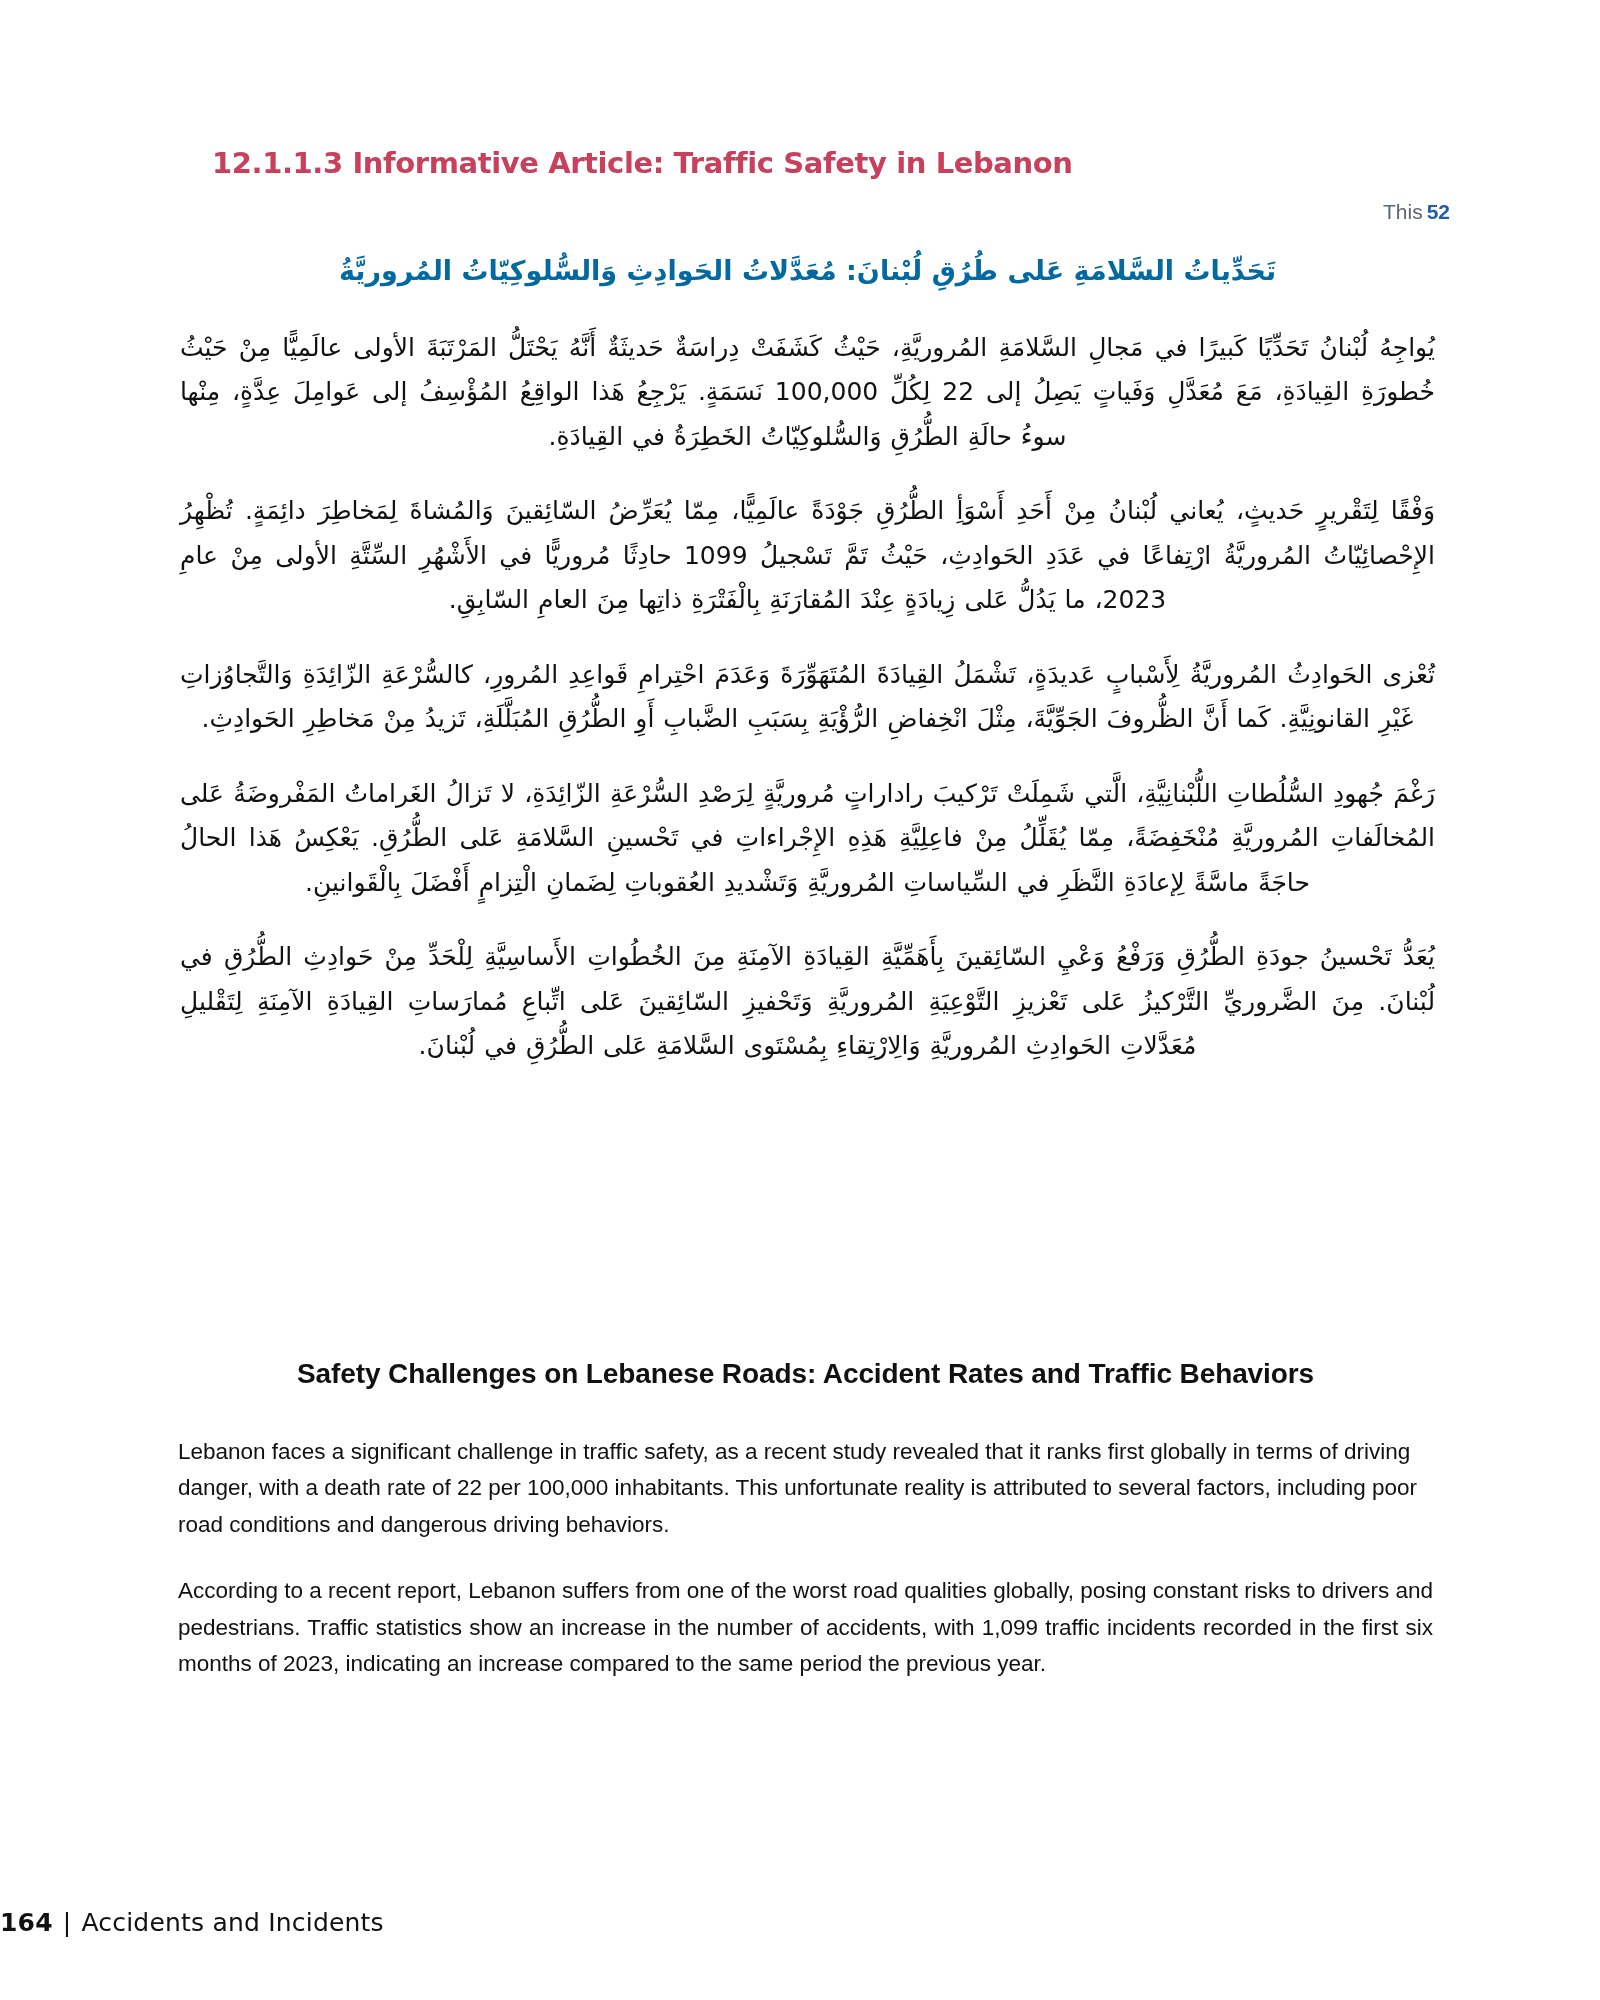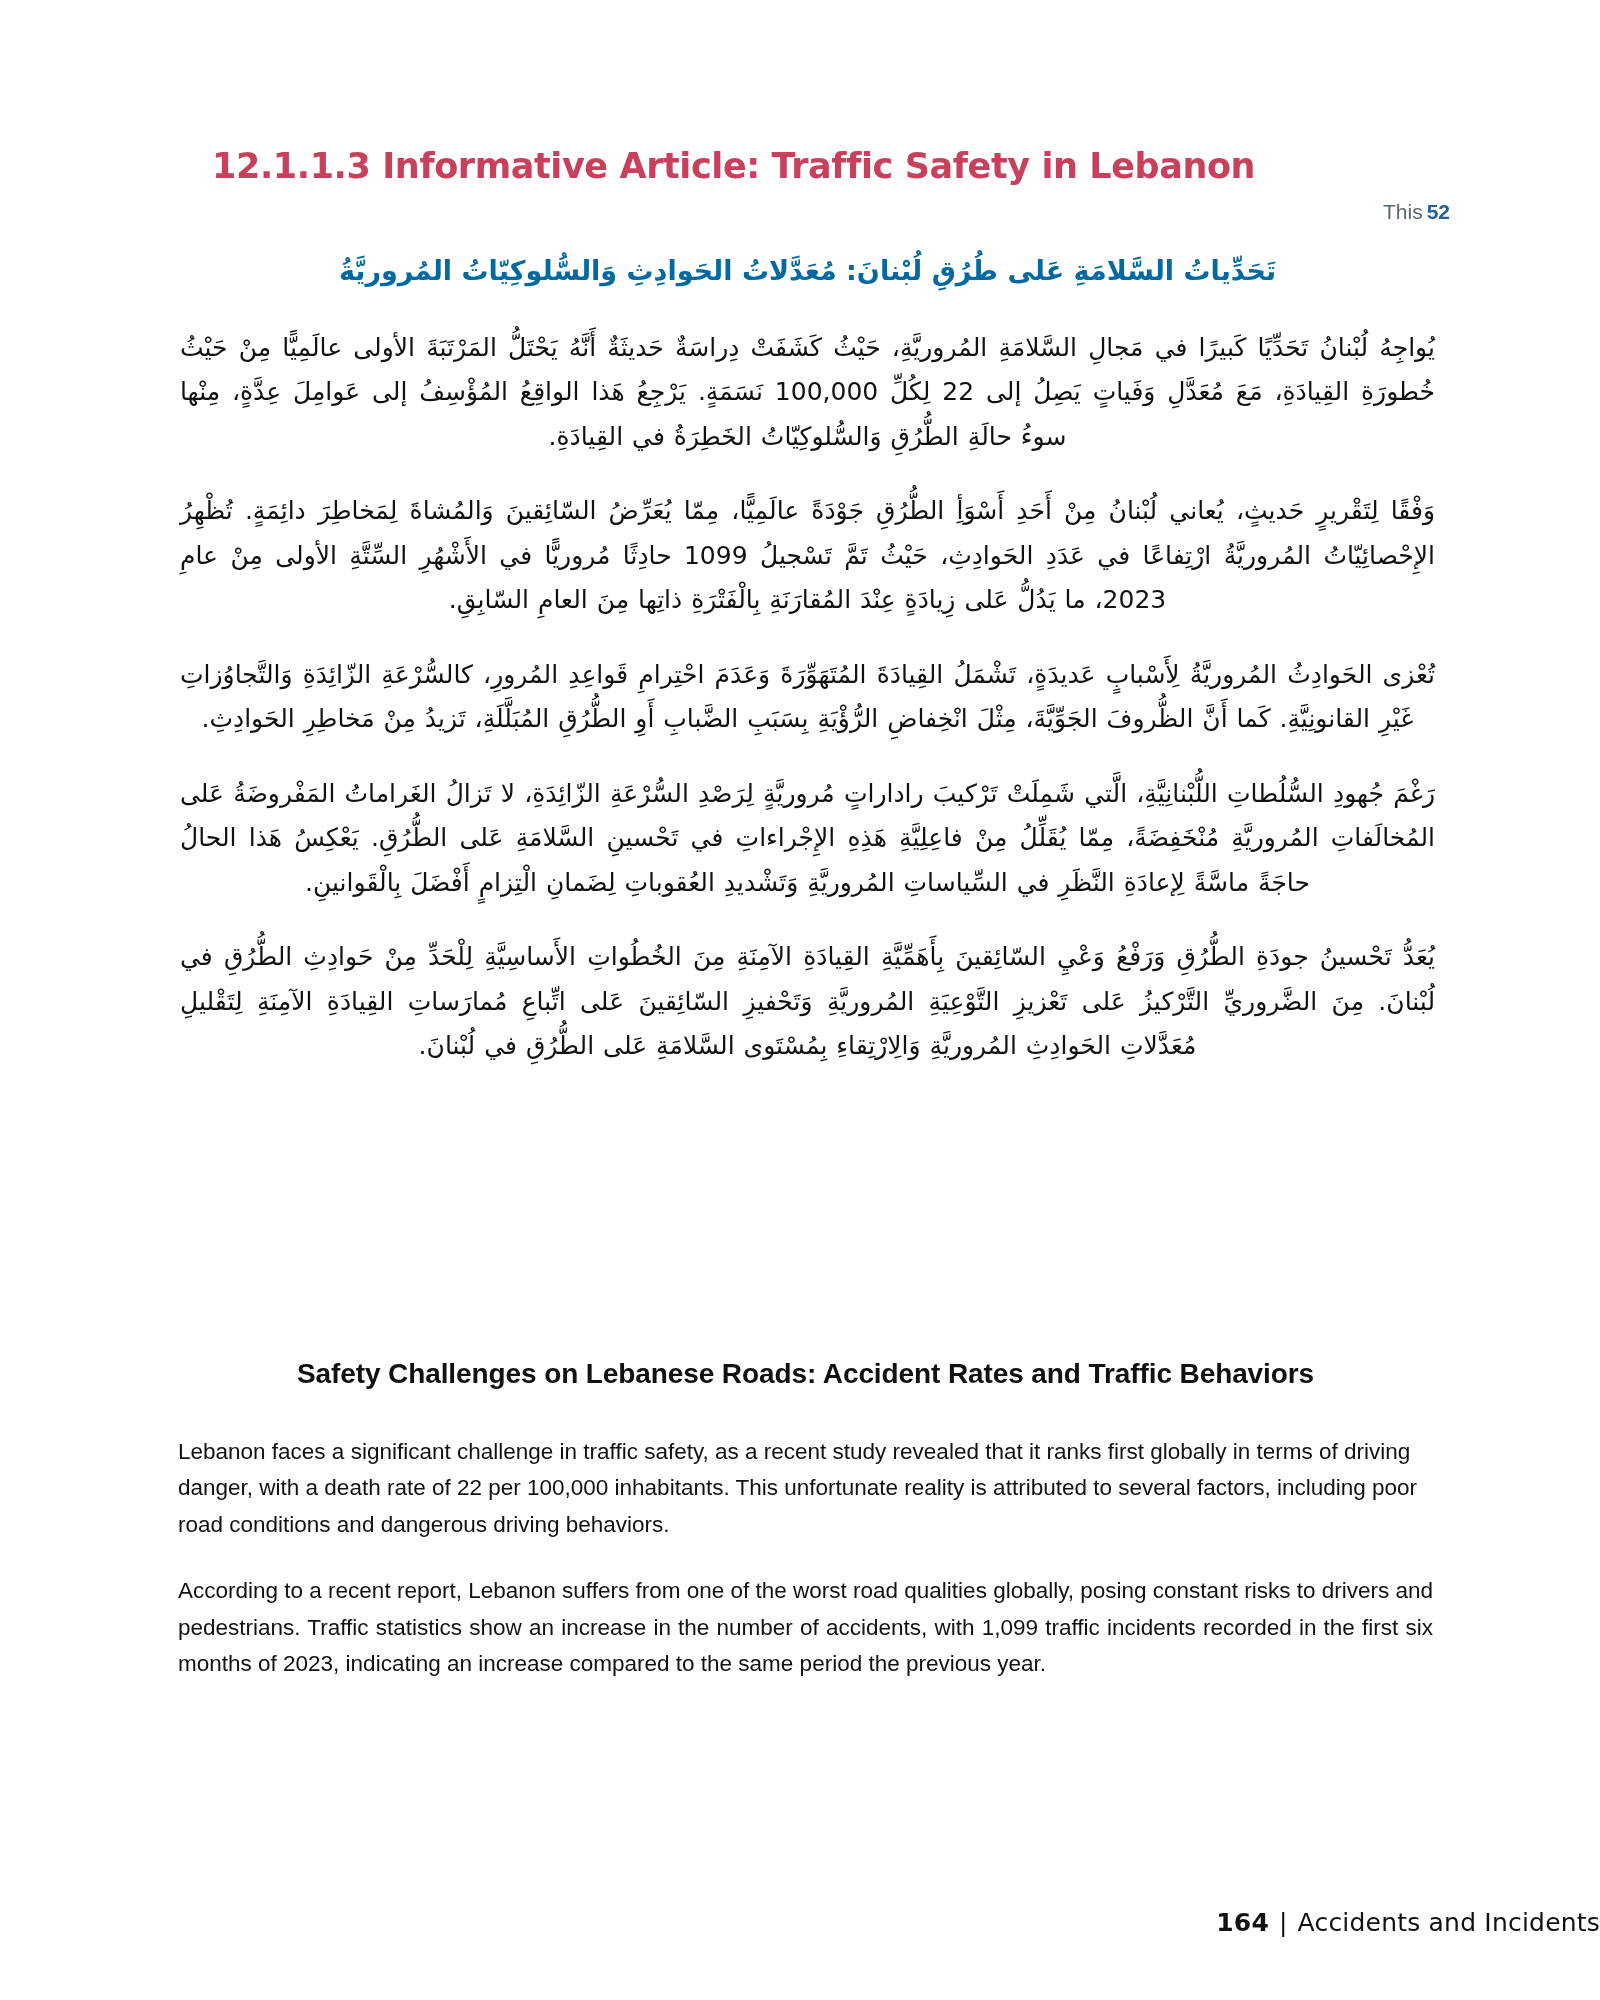--- a/index.html
+++ b/index.html
@@ -22,21 +22,21 @@
     background: #ffffff;
     overflow: hidden;
   }
 
   
   .section-title {
     position: absolute;
     left: 212px;
     top: 146px;
     font-family: "DejaVu Sans", "Liberation Sans", sans-serif;
-    font-size: 35px;
+    font-size: 29px;
     font-weight: 700;
     letter-spacing: -0.4px;
     color: #c8405b;
     white-space: nowrap;
   }
 
   .track-label {
     position: absolute;
     right: 150px;
     top: 200px;
@@ -119,21 +119,21 @@
   }
   .en-para.first { text-align: left; }
   .en-para:last-child { margin-bottom: 16px; }
 
   
   .footer {
     position: absolute;
     left: 0;
     right: 0;
     top: 1908px;
-    text-align: right;
+    text-align: left;
     font-family: "DejaVu Sans", "Liberation Sans", sans-serif;
     font-size: 25px;
     font-weight: 600;
     color: #111111;
     letter-spacing: 0.2px;
   }
   .footer .page-num { font-weight: 700; }
   .footer .sep { margin: 0 10px; font-weight: 400; }
   .footer .chapter { font-weight: 500; }
 </style>

